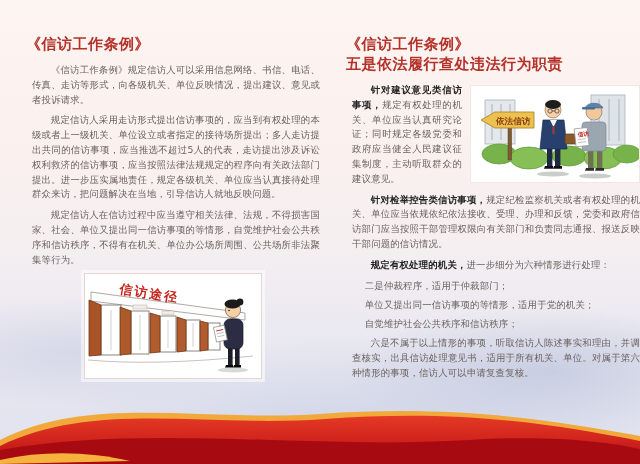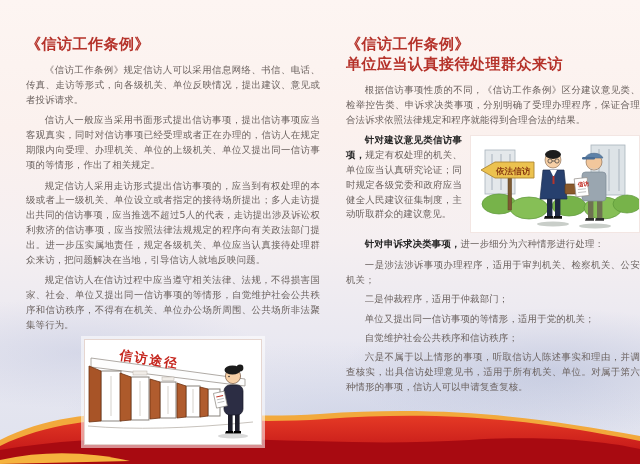--- a/index.html
+++ b/index.html
@@ -14,21 +14,21 @@
     padding-left: 8px;
   }
   .col{position:absolute;top:34px;width:294px;z-index:3;}
   .col-left{left:26px;}
   .col-right{left:346px;}
   h2.title{
     margin:0 0 9px 0;font-family:"DejaVu Serif","Liberation Serif",serif;
     font-size:15px;line-height:20px;font-weight:bold;color:#b5322a;letter-spacing:0.5px;
   }
   p.body{
-    margin:0 0 6px 0;font-size:9.4px;line-height:14.8px;color:#6a615e;
+    margin:0 0 6px 6px;font-size:9.4px;line-height:14.8px;color:#6a615e;
     text-align:justify;text-indent:2em;letter-spacing:0.2px;
   }
   p.item{margin:0 0 4.5px 0;}
   strong.lead{color:#232323;font-weight:bold;}
   .illus-left{
     width:176px;height:104px;margin:5px auto 0;background:#ffffff;
     border:1px solid #e6d6d0;box-shadow:0 0 0 3px rgba(255,255,255,0.55);
   }
   .illus-right{
     float:right;width:168px;height:96px;margin:2px 0 4px 8px;background:#ffffff;
@@ -40,21 +40,20 @@
 </style>
 </head>
 <body>
 
 <div class="page">
 
   <div class="col col-left">
     <h2 class="title"><span>《信访工作条例》</span><br>
       </h2>
     <p class="body">《信访工作条例》规定信访人可以采用信息网络、书信、电话、传真、走访等形式，向各级机关、单位反映情况，提出建议、意见或者投诉请求。</p>
-    <p class="body">信访人一般应当采用书面形式提出信访事项，提出信访事项应当客观真实，同时对信访事项已经受理或者正在办理的，信访人在规定期限内向受理、办理机关、单位的上级机关、单位又提出同一信访事项的等情形，作出了相关规定。</p>
     <p class="body">规定信访人采用走访形式提出信访事项的，应当到有权处理的本级或者上一级机关、单位设立或者指定的接待场所提出；多人走访提出共同的信访事项，应当推选不超过5人的代表，走访提出涉及诉讼权利救济的信访事项，应当按照法律法规规定的程序向有关政法部门提出。进一步压实属地责任，规定各级机关、单位应当认真接待处理群众来访，把问题解决在当地，引导信访人就地反映问题。</p>
     <p class="body">规定信访人在信访过程中应当遵守相关法律、法规，不得损害国家、社会、单位又提出同一信访事项的等情形，自觉维护社会公共秩序和信访秩序，不得有在机关、单位办公场所周围、公共场所非法聚集等行为。</p>
 
     <div class="illus-left">
       <svg width="176" height="104" viewBox="0 0 176 104">
 
         <polygon points="6,18 160,39 160,46 6,27" fill="#fdfdfd" stroke="#9a948e" stroke-width="0.8"></polygon>
         <text x="34" y="19" font-size="13" font-weight="bold" fill="#c5251d" letter-spacing="2" transform="rotate(9 34 19)">信访途径</text>
 
         <g>
@@ -107,22 +106,21 @@
           <ellipse cx="147.5" cy="30" rx="8" ry="4.6" fill="#1b1b1b"></ellipse>
           <circle cx="155" cy="28" r="3.4" fill="#1b1b1b"></circle>
           <circle cx="144" cy="36.5" r="0.8" fill="#2a2a2a"></circle>
         </g>
       </svg>
     </div>
   </div>
 
   <div class="col col-right">
     <h2 class="title"><span>《信访工作条例》</span><br>
-      <span>单位应当认真接待处理群众来访</span></h2>
-    <p class="body">根据信访事项性质的不同，《信访工作条例》区分建议意见类、检举控告类、申诉求决类事项，分别明确了受理办理程序，保证合理合法诉求依照法律规定和程序就能得到合理合法的结果。</p>
+      <span>五是依法履行查处违法行为职责</span></h2>
 
     <div class="clearfix">
 
       <div class="illus-right">
         <svg width="168" height="96" viewBox="0 0 168 96">
 
           <g>
             <rect x="14" y="14" width="30" height="44" fill="#e4e8eb" stroke="#a9b3bc" stroke-width="0.8"></rect>
             <line x1="21" y1="18" x2="21" y2="54" stroke="#b9c2ca" stroke-width="1.4"></line>
             <line x1="30" y1="18" x2="30" y2="54" stroke="#b9c2ca" stroke-width="1.4"></line>
@@ -182,24 +180,24 @@
             <circle cx="123" cy="26" r="8" fill="#f2c79c" stroke="#6a4a30" stroke-width="0.5"></circle>
             <path d="M116,30 Q123,37 130,30 Q127,33 123,33 Q119,33 116,30 Z" fill="#cfd2d6"></path>
             <path d="M114,22 A9.5,7 0 0 1 132,22 Z" fill="#5e82a8" stroke="#48688c" stroke-width="0.6"></path>
             <rect x="111" y="21" width="13" height="2.6" rx="1.3" fill="#4a6d94"></rect>
           </g>
         </svg>
       </div>
       <p class="body"><strong class="lead">针对建议意见类信访事项，</strong><span>规定有权处理的机关、单位应当认真研究论证；同时规定各级党委和政府应当健全人民建议征集制度，主动听取群众的建议意见。</span></p>
     </div>
 
-
-    <p class="body"><strong class="lead">针对申诉求决类事项，</strong><span>进一步细分为六种情形进行处理：</span></p>
-
-    <p class="body item">一是涉法涉诉事项办理程序，适用于审判机关、检察机关、公安机关；</p>
+    <p class="body"><strong class="lead">针对检举控告类信访事项，</strong><span>规定纪检监察机关或者有权处理的机关、单位应当依规依纪依法接收、受理、办理和反馈，党委和政府信访部门应当按照干部管理权限向有关部门和负责同志通报、报送反映干部问题的信访情况。</span></p>
+
+    <p class="body"><strong class="lead">规定有权处理的机关，</strong><span>进一步细分为六种情形进行处理：</span></p>
+
     <p class="body item">二是仲裁程序，适用于仲裁部门；</p>
     <p class="body item">单位又提出同一信访事项的等情形，适用于党的机关；</p>
     <p class="body item">自觉维护社会公共秩序和信访秩序；</p>
     <p class="body">六是不属于以上情形的事项，听取信访人陈述事实和理由，并调查核实，出具信访处理意见书，适用于所有机关、单位。对属于第六种情形的事项，信访人可以申请复查复核。</p>
   </div>
 
   <svg class="ribbon" width="640" height="86" viewBox="0 0 640 86">
     <defs>
       <linearGradient id="rg" x1="0" y1="0" x2="0" y2="1">
         <stop offset="0" stop-color="#e53a25"></stop>

